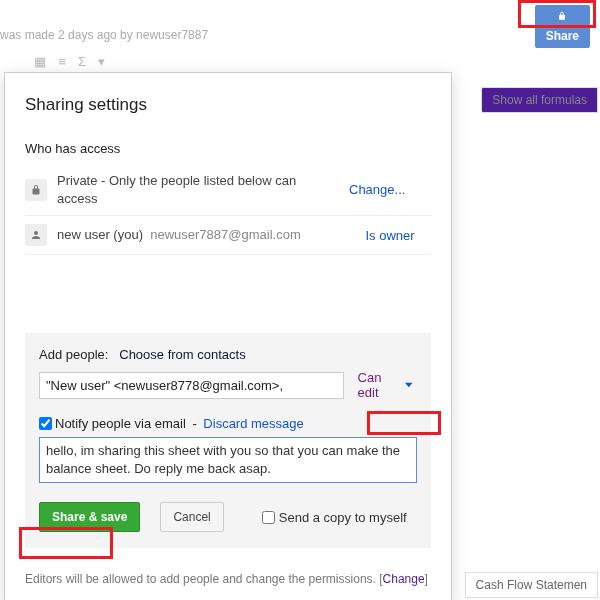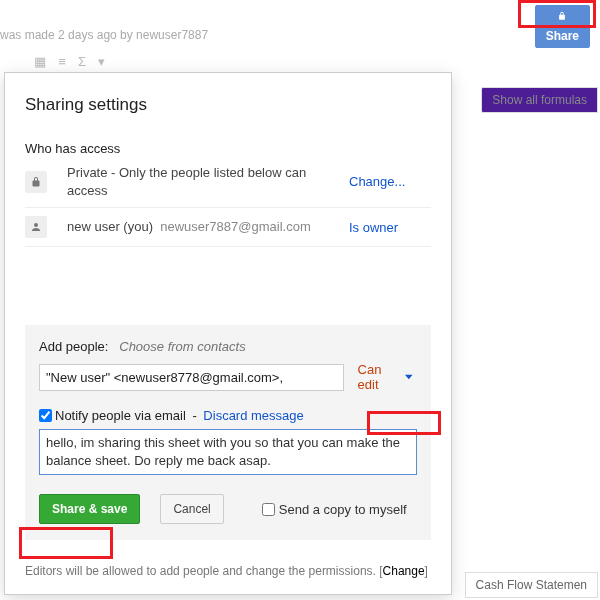--- a/index.html
+++ b/index.html
@@ -86,61 +86,61 @@
     position: absolute;
     top: 72px;
     left: 4px;
     width: 448px;
     border: 1px solid #ccc;
     background: #fff;
     box-shadow: 0 4px 16px rgba(0,0,0,0.15);
   }
   .dialog-body { padding: 22px 20px 14px 20px; }
   .dlg-title { font-size: 17px; font-weight: normal; color: #222; margin-bottom: 26px; }
-  .section-label { font-size: 13px; color: #222; margin-bottom: 0; }
+  .section-label { font-size: 13px; color: #222; margin-bottom: 8px; }
   .access-row {
     display: flex;
     align-items: center;
     border-bottom: 1px solid #eee;
     padding: 8px 0;
     gap: 10px;
   }
   .access-row:last-of-type { margin-bottom: 6px; }
   .access-icon {
     width: 22px; height: 22px;
     background: #eee;
     display:flex;
     align-items:center;
     justify-content:center;
     border-radius:2px;
     flex-shrink:0;
   }
   .access-icon svg { width:12px;height:12px; fill:#777; }
-  .access-text { flex: 1; font-size: 13px; color: #444; line-height:1.35;margin-left:10px; }
+  .access-text { flex: 1; font-size: 13px; color: #444; line-height:1.35; }
   .access-text .muted { color: #888; }
   .access-link { color: #1155cc; font-size: 13px; text-decoration: none; width:82px;}
-  .access-status { color: #1155cc; font-size: 13px; width:82px;}
+  .access-status { color: #1155cc; font-size: 13px; width:82px;text-align:center;}
   .add-section {
     margin-top: 78px;
     background: #f4f4f4;
     padding: 14px 14px 16px 14px;
   }
   .add-label { font-size: 13px; color:#222; }
-  .add-contacts { color:#737373; text-decoration:none;font-style:italic; }
+  .add-contacts { color:#0f172a; text-decoration:none; }
   .add-row1 { display:flex; gap:10px; align-items:center; margin-top:6px; }
   .add-input {
     width: 320px;
     padding: 5px 6px;
     font-size: 13px;
     border: 1px solid #ccc;
     background:#fff;
     color:#222;
   }
   .perm-dd {
-    color: #c2410c;
+    color: #701a75;
     font-size: 13px;
     display:flex;
     align-items:center;
     gap:2px;
     padding:2px 4px;
   }
   .perm-dd svg{width:8px;height:8px;fill:#1155cc;}
   .hl-perm {
     position:absolute;
     border:3px solid #ed1c24;
@@ -189,21 +189,21 @@
     width:94px; height:32px;
     left:14px;
     top: 454px;
     pointer-events:none;
   }
   .footer-note {
     padding: 10px 20px 16px 20px;
     font-size: 12px;
     color: #777;
   }
-  .footer-note a{color:#000000;text-decoration:none;}
+  .footer-note a{color:#4c1d95;text-decoration:none;}
   input[type=checkbox]{width:13px;height:13px;}
 </style>
 </head>
 <body>
 
 <div class="topbar">
   <div class="info">was made 2 days ago by newuser7887</div>
   <div class="share-btn">
     <span>
       <svg viewBox="0 0 24 24">

